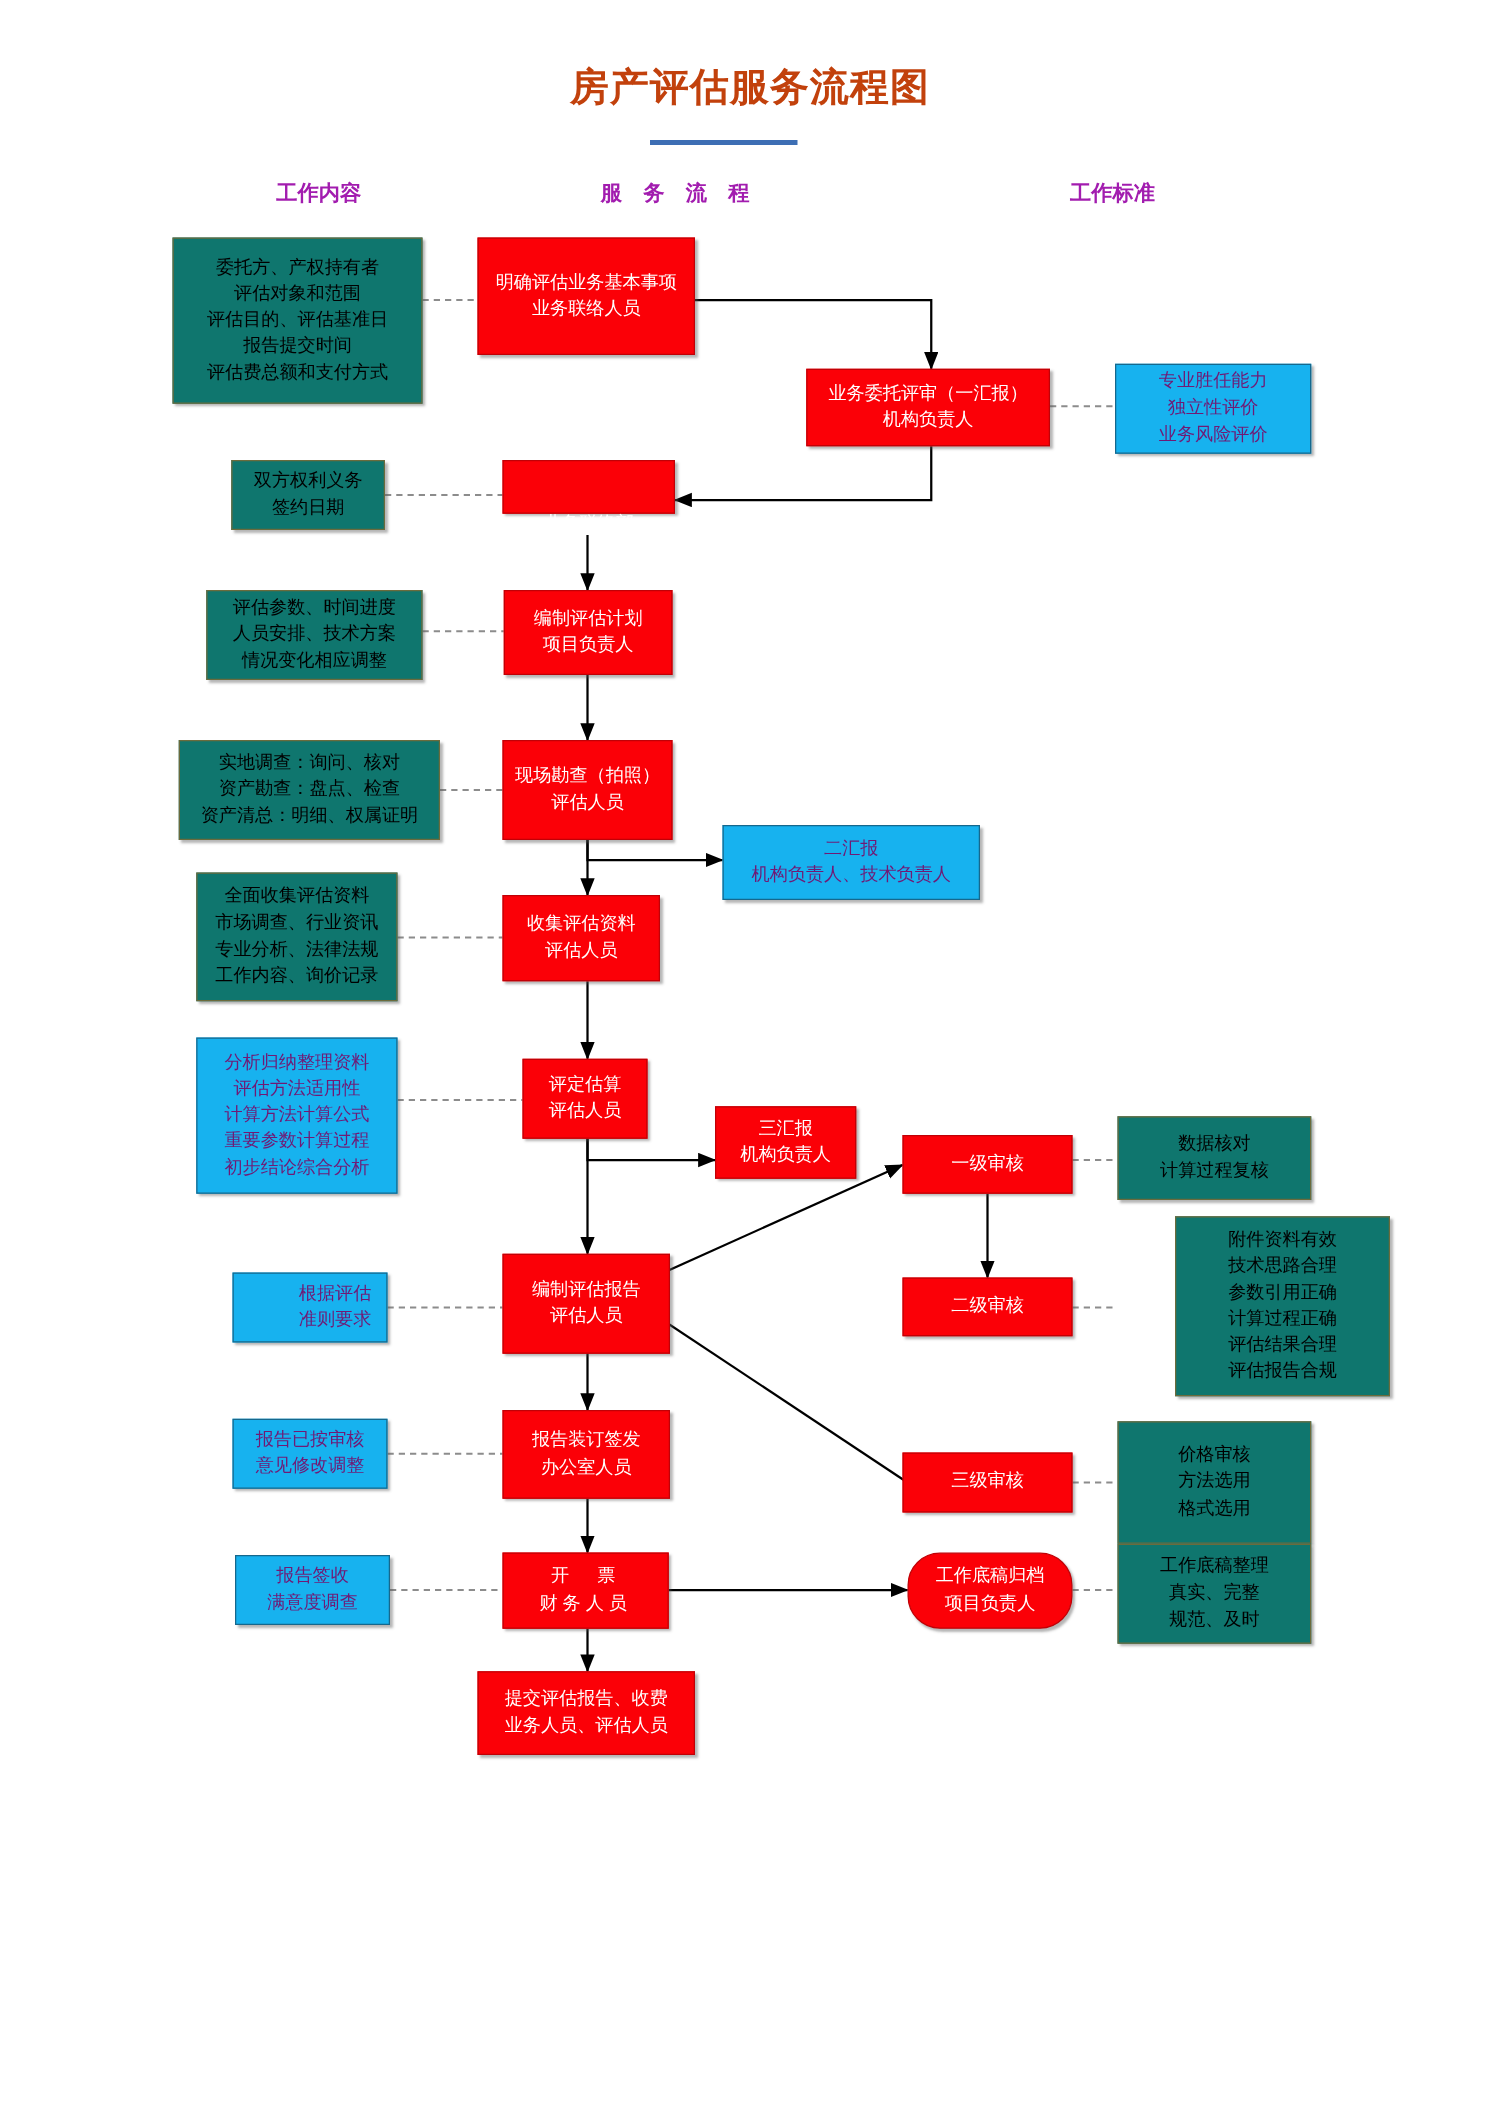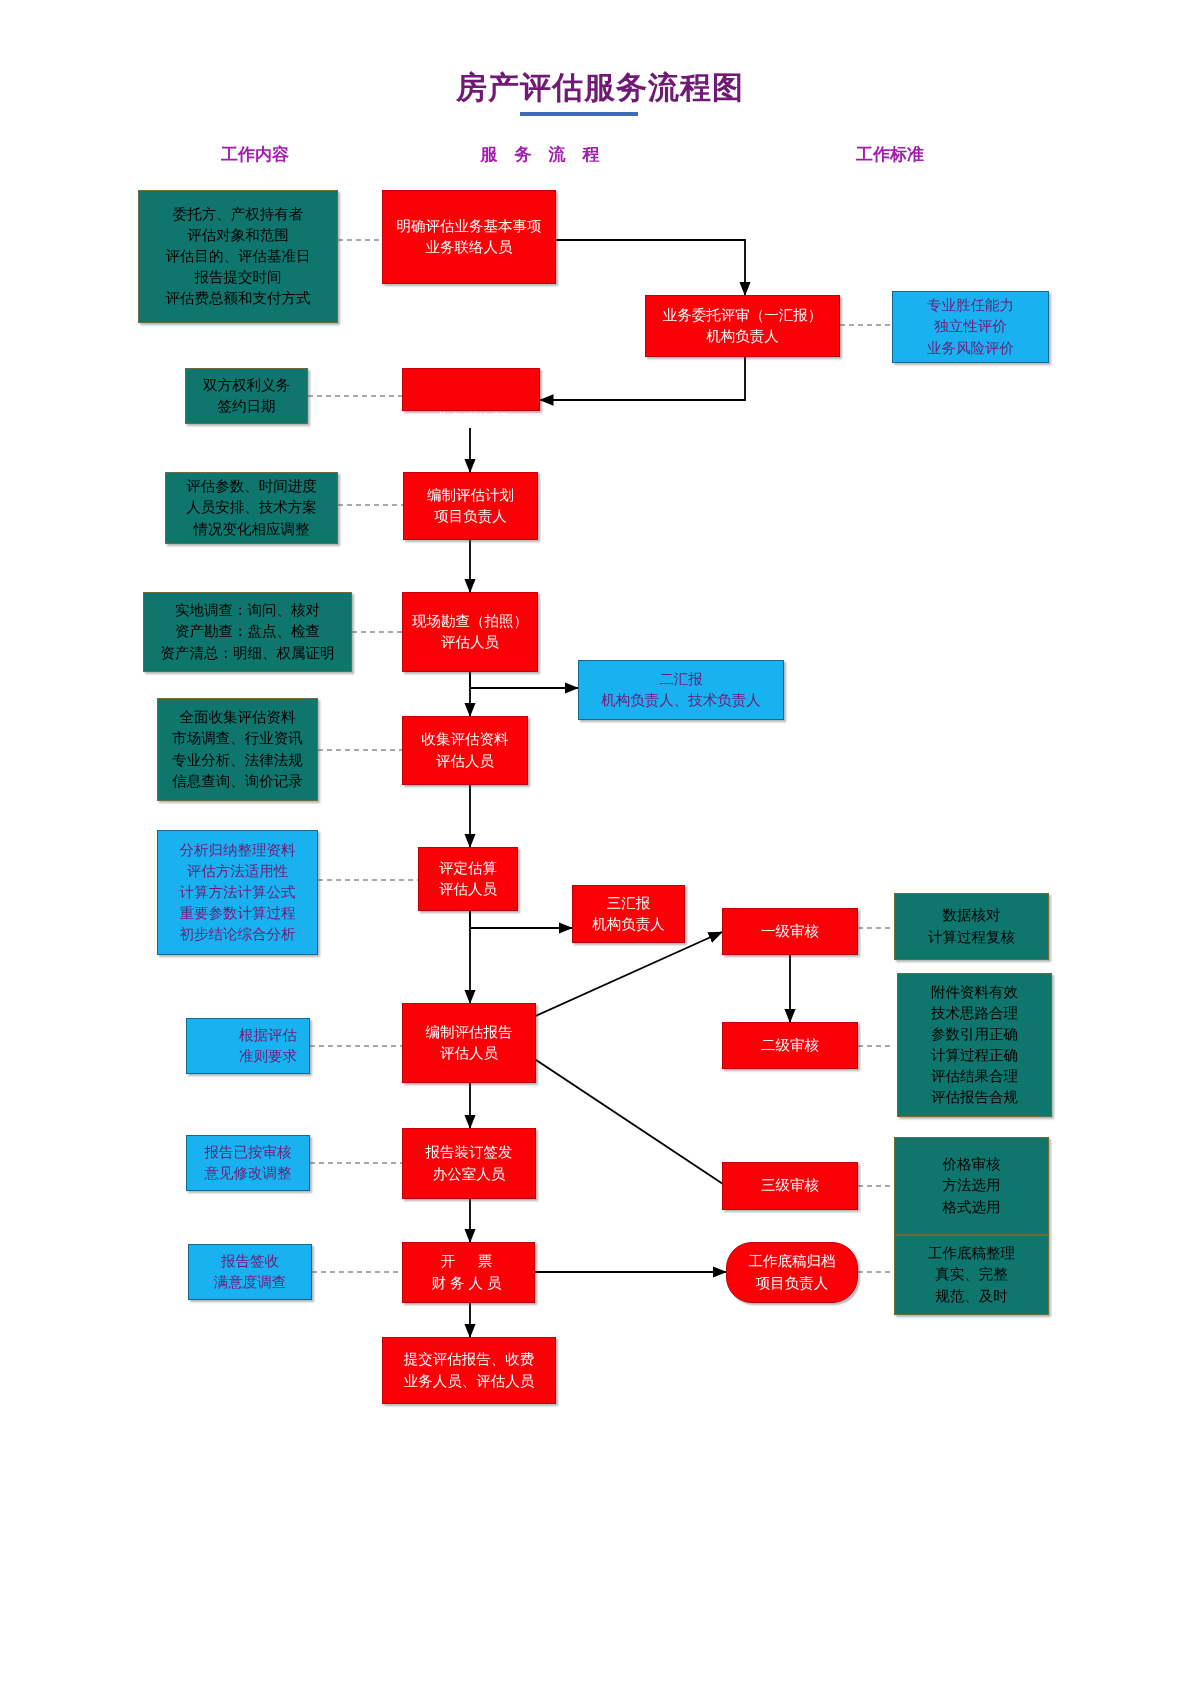--- a/index.html
+++ b/index.html
@@ -21,24 +21,24 @@
     position: absolute;
     left: 0;
     top: 0;
     width: 1200px;
     height: 1697px;
     pointer-events: none;
   }
   .title {
     position: absolute;
     left: 0;
-    top: 67px;
+    top: 49px;
     width: 1200px;
     text-align: center;
-    color: #701a75;
+    color: #c2410c;
     font-size: 31px;
     font-weight: bold;
     letter-spacing: 1px;
   }
   .title-rule {
     position: absolute;
     left: 520px;
     top: 112px;
     width: 118px;
     height: 4px;
@@ -211,21 +211,21 @@
 
   <div class="box blue" style="left:578px; top:660px; width:206px; height:60px;">
     <span class="ln">二汇报</span>
     <span class="ln">机构负责人、技术负责人</span>
   </div>
 
   <div class="box yellow" style="left:157px; top:698px; width:161px; height:103px;">
     <span class="ln">全面收集评估资料</span>
     <span class="ln">市场调查、行业资讯</span>
     <span class="ln">专业分析、法律法规</span>
-    <span class="ln">信息查询、询价记录</span>
+    <span class="ln">工作内容、询价记录</span>
   </div>
 
   <div class="box red" style="left:402px; top:716px; width:126px; height:69px;">
     <span class="ln">收集评估资料</span>
     <span class="ln">评估人员</span>
   </div>
 
   <div class="box blue" style="left:157px; top:830px; width:161px; height:125px;">
     <span class="ln">分析归纳整理资料</span>
     <span class="ln">评估方法适用性</span>
@@ -250,21 +250,21 @@
 
   <div class="box yellow" style="left:894px; top:893px; width:155px; height:67px;">
     <span class="ln">数据核对</span>
     <span class="ln">计算过程复核</span>
   </div>
 
   <div class="box red" style="left:722px; top:1022px; width:136px; height:47px;">
     <span class="ln">二级审核</span>
   </div>
 
-  <div class="box yellow" style="left:897px; top:973px; width:155px; height:144px;">
+  <div class="box yellow" style="left:940px; top:973px; width:172px; height:144px;">
     <span class="ln">附件资料有效</span>
     <span class="ln">技术思路合理</span>
     <span class="ln">参数引用正确</span>
     <span class="ln">计算过程正确</span>
     <span class="ln">评估结果合理</span>
     <span class="ln">评估报告合规</span>
   </div>
 
   <div class="box blue" style="left:186px; top:1018px; width:124px; height:56px;padding-left:40px;">
     <span class="ln">根据评估</span>

